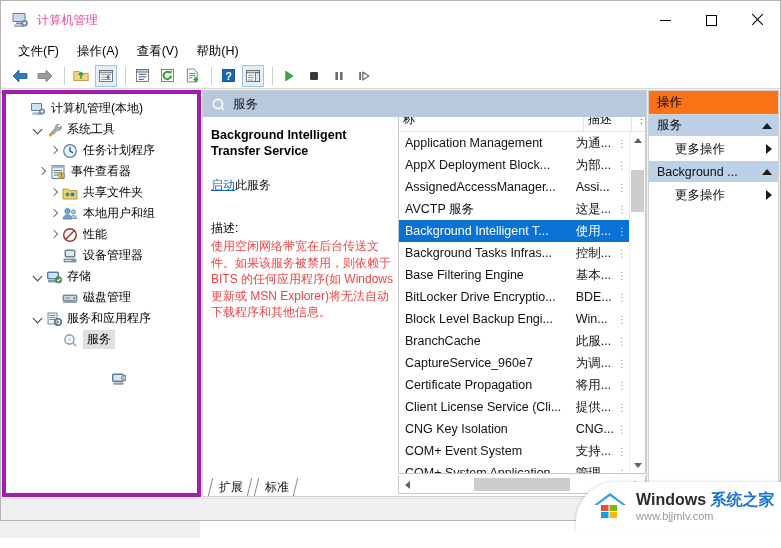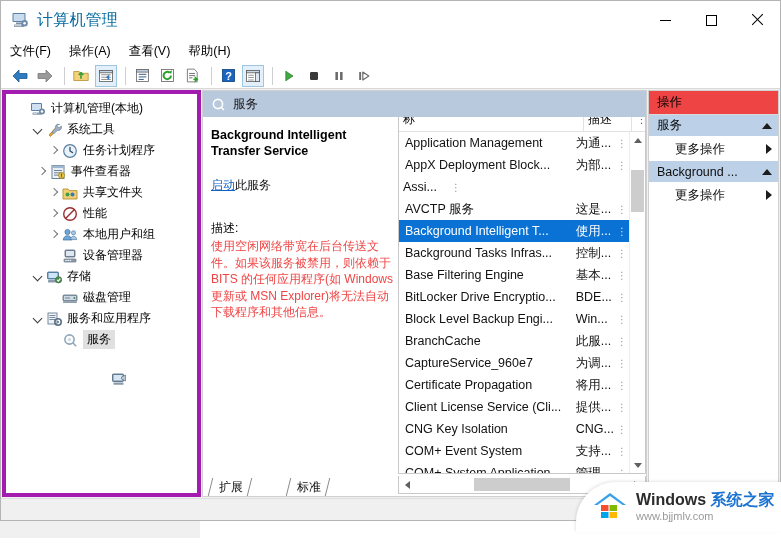--- a/index.html
+++ b/index.html
@@ -50,41 +50,41 @@
   .titlebar {
     height: 38px; background: #ffffff;
     display: flex; align-items: center; flex: 0 0 auto;
     position: relative;
   }
   .title-icon {
     width: 18px; height: 18px; margin-left: 10px; margin-right: 8px;
     position: relative; flex: 0 0 auto;
   }
   .title-text {
-    font-size: 16px; color: #0369a1; letter-spacing: .2px;
+    font-size: 12px; color: #ec4899; letter-spacing: .2px;
   }
   .win-buttons { margin-left: auto; display: flex; height: 100%; }
   .win-btn {
     width: 46px; height: 100%;
     display: flex; align-items: center; justify-content: center;
     cursor: default;
   }
   .glyph-min { width:11px; height:1px; background:#000; display:block; }
   .glyph-max { width:11px; height:11px; border:1px solid #000; display:block; }
   .glyph-close { position:relative; width:12px; height:12px; display:block; }
   .glyph-close:before, .glyph-close:after {
     content:""; position:absolute; left:-1px; top:5px; width:15px; height:1px; background:#000;
   }
   .glyph-close:before { transform: rotate(45deg); }
   .glyph-close:after  { transform: rotate(-45deg); }
 
   
   .menubar {
     height: 24px; display: flex; align-items: center;
-    background: #ffffff; flex: 0 0 auto;
+    background: #ffffff; padding-left: 8px; flex: 0 0 auto;
   }
   .menu-item {
     padding: 2px 9px; font-size: 12.5px; color: #000; cursor: default;
   }
 
   
   .toolbar {
     height: 26px; display: flex; align-items: center;
     background: #ffffff; padding-left: 8px; flex: 0 0 auto;
     border-bottom: 1px solid #d9d9d9;
@@ -212,21 +212,20 @@
   .sb-left, .sb-right { width:0;height:0;border-top:4px solid transparent;border-bottom:4px solid transparent;}
   .sb-left { border-right:5px solid #606060; }
   .sb-right { border-left:5px solid #606060; }
   .hsb-track { flex:1 1 auto; height:100%; position:relative; }
   .hsb-thumb { position:absolute; top:2px; bottom:2px; left:58px; width:96px; background:#cdcdcd; }
 
   
   .tabs {
     position:absolute; left: 0px; bottom: 0px; height: 20px; display:flex; align-items:flex-end;
     padding-left: 4px;
-    gap: 32px;
   }
   .tab {
     height: 18px; padding: 0 10px 0 12px; font-size:12px; color:#111;
     display:flex; align-items:center; cursor:default;
     position:relative; background:#ffffff;
     clip-path: polygon(10% 0, 100% 0, 90% 100%, 0% 100%);
     border-bottom: none;
   }
   .tab .tab-edge-l, .tab .tab-edge-r {
     position:absolute; top:0; bottom:0; width:1px; background:#8a8a8a;
@@ -234,21 +233,21 @@
   .tab .tab-edge-l { left: 3px; transform: skewX(-14deg); }
   .tab .tab-edge-r { right: 3px; transform: skewX(-14deg); }
 
   
   .actions-pane {
     width: 131px; flex:0 0 auto; margin: 1px 1px 1px 1px;
     border:1px solid #d0d0d0; background:#ffffff;
     display:flex; flex-direction:column; overflow:hidden;
   }
   .actions-head {
-    height: 24px; background:#ef4444; display:flex; align-items:center;
+    height: 24px; background:#f97316; display:flex; align-items:center;
     padding-left:8px; font-size:12.5px; color:#000;
     border-bottom:1px solid #dadada; flex:0 0 auto;
   }
   .act-group-head {
     height: 22px; background:#bcd0e8; display:flex; align-items:center;
     padding: 0 6px 0 8px; font-size:12.5px; color:#0d0d0d; cursor:default;
     border-bottom:1px solid #ffffff;
   }
   .act-group-head .txt { flex:1 1 auto; overflow:hidden; text-overflow:ellipsis; white-space:nowrap; }
   .caret-up { width:0;height:0;border-left:5px solid transparent;border-right:5px solid transparent;border-bottom:6px solid #1c1c1c; }
@@ -502,36 +501,36 @@
                 <circle cx="5.5" cy="9.5" r="2" fill="#3f9e43"></circle>
                 <circle cx="10.5" cy="9.5" r="2" fill="#2e7bbf"></circle>
               </svg></span>
             <span class="tlabel">共享文件夹</span>
           </div>
           <div class="tnode" style="padding-left: 40px;">
             <span class="tw">
               <i class="chev chev-right"></i>
             </span>
             <span class="ticon"><svg viewBox="0 0 16 16" width="16" height="16">
-                <circle cx="8" cy="8" r="6.3" fill="#ffffff" stroke="#9a2e2e" stroke-width="1.4"></circle>
-                <path d="M3.6 12.4 L12.4 3.6" stroke="#9a2e2e" stroke-width="1.4"></path>
-              </svg></span>
-            <span class="tlabel">性能</span>
+                <circle cx="5.5" cy="5" r="2.6" fill="#6fa8d8" stroke="#3d6f9e" stroke-width="0.7"></circle>
+                <path d="M1.2 13 c0.4 -3 2.1 -4.3 4.3 -4.3 c2.2 0 3.9 1.3 4.3 4.3 Z" fill="#6fa8d8" stroke="#3d6f9e" stroke-width="0.7"></path>
+                <circle cx="11.5" cy="5.8" r="2.1" fill="#a9c8e4" stroke="#3d6f9e" stroke-width="0.6"></circle>
+                <path d="M8.3 12.6 c0.4 -2.4 1.7 -3.3 3.2 -3.3 c1.6 0 2.9 0.9 3.3 3.3 Z" fill="#a9c8e4" stroke="#3d6f9e" stroke-width="0.6"></path>
+              </svg></span>
+            <span class="tlabel">本地用户和组</span>
           </div>
           <div class="tnode" style="padding-left: 40px;">
             <span class="tw">
               <i class="chev chev-right"></i>
             </span>
             <span class="ticon"><svg viewBox="0 0 16 16" width="16" height="16">
-                <circle cx="5.5" cy="5" r="2.6" fill="#6fa8d8" stroke="#3d6f9e" stroke-width="0.7"></circle>
-                <path d="M1.2 13 c0.4 -3 2.1 -4.3 4.3 -4.3 c2.2 0 3.9 1.3 4.3 4.3 Z" fill="#6fa8d8" stroke="#3d6f9e" stroke-width="0.7"></path>
-                <circle cx="11.5" cy="5.8" r="2.1" fill="#a9c8e4" stroke="#3d6f9e" stroke-width="0.6"></circle>
-                <path d="M8.3 12.6 c0.4 -2.4 1.7 -3.3 3.2 -3.3 c1.6 0 2.9 0.9 3.3 3.3 Z" fill="#a9c8e4" stroke="#3d6f9e" stroke-width="0.6"></path>
-              </svg></span>
-            <span class="tlabel">本地用户和组</span>
+                <circle cx="8" cy="8" r="6.3" fill="#ffffff" stroke="#9a2e2e" stroke-width="1.4"></circle>
+                <path d="M3.6 12.4 L12.4 3.6" stroke="#9a2e2e" stroke-width="1.4"></path>
+              </svg></span>
+            <span class="tlabel">性能</span>
           </div>
           <div class="tnode" style="padding-left: 40px;">
             <span class="tw"></span>
             <span class="ticon"><svg viewBox="0 0 16 16" width="16" height="16">
                 <rect x="3" y="2" width="10" height="7" rx="1" fill="#7b8d9f" stroke="#56687a" stroke-width="0.8"></rect>
                 <rect x="4" y="3" width="8" height="5" fill="#dce7f0"></rect>
                 <rect x="2" y="11" width="12" height="3" rx="0.7" fill="#8c9cab" stroke="#5f7183" stroke-width="0.7"></rect>
                 <rect x="3.2" y="11.9" width="1.6" height="1.2" fill="#eef4f9"></rect>
                 <rect x="5.4" y="11.9" width="1.6" height="1.2" fill="#eef4f9"></rect>
                 <rect x="7.6" y="11.9" width="1.6" height="1.2" fill="#eef4f9"></rect>
@@ -633,20 +632,21 @@
                     <div class="lc-name">Application Management</div>
                     <div class="lc-desc">为通...</div>
                     <div class="lc-more">⋮</div>
                   </div>
                   <div class="lrow">
                     <div class="lc-name">AppX Deployment Block...</div>
                     <div class="lc-desc">为部...</div>
                     <div class="lc-more">⋮</div>
                   </div>
                   <div class="lrow">
+                    <div class="lc-name">AssignedAccessManager...</div>
                     <div class="lc-desc">Assi...</div>
                     <div class="lc-more">⋮</div>
                   </div>
                   <div class="lrow">
                     <div class="lc-name">AVCTP 服务</div>
                     <div class="lc-desc">这是...</div>
                     <div class="lc-more">⋮</div>
                   </div>
                   <div class="lrow sel">
                     <div class="lc-name">Background Intelligent T...</div>

